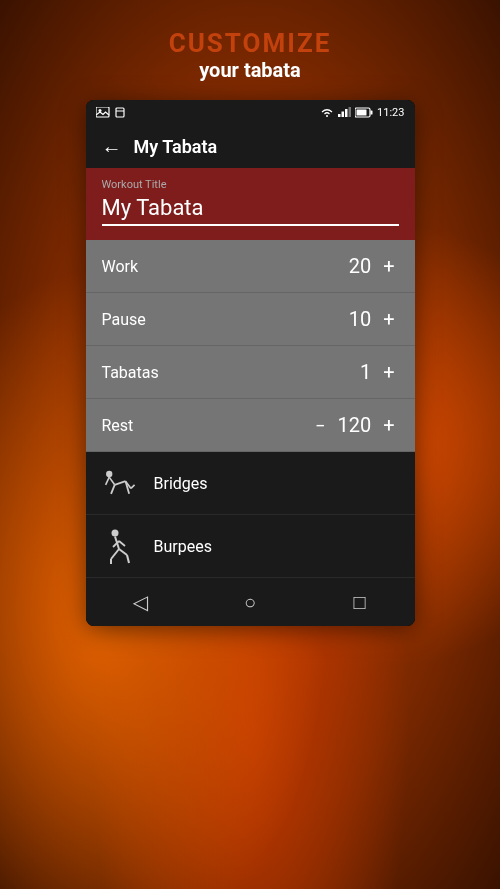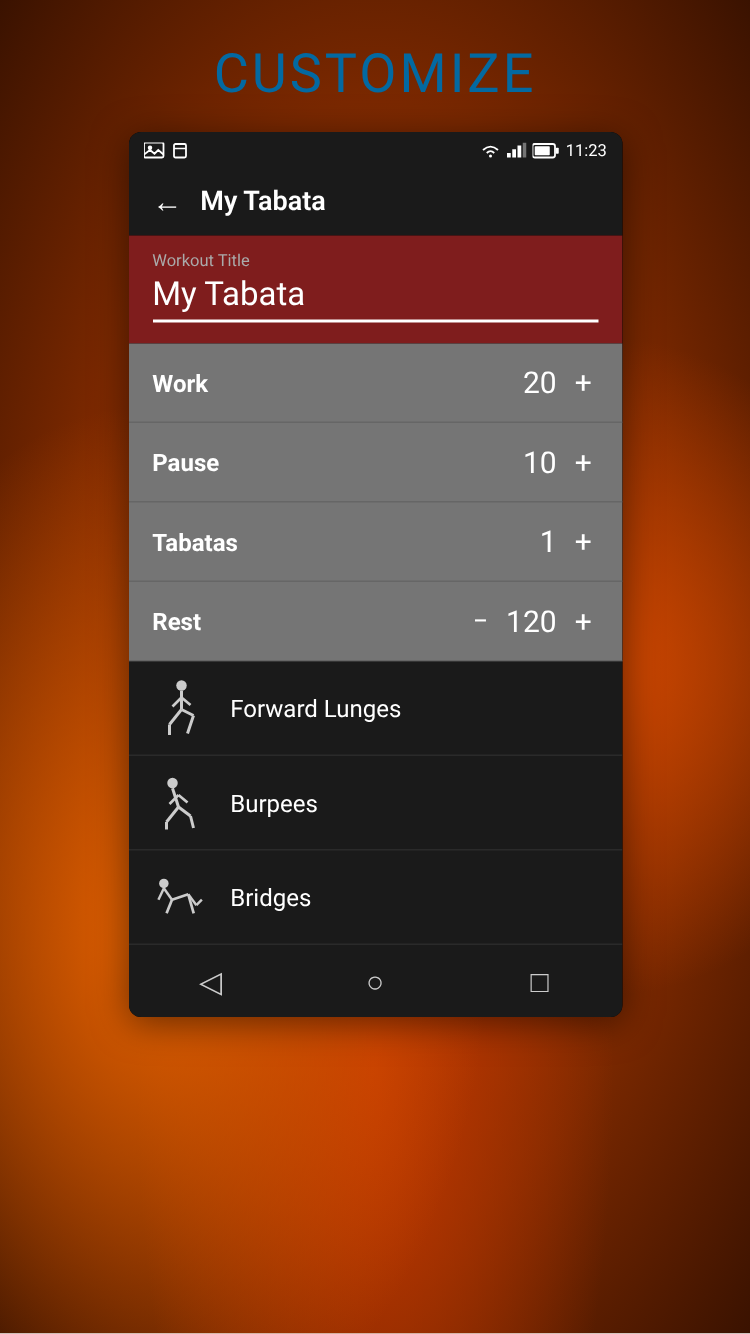--- a/index.html
+++ b/index.html
@@ -29,23 +29,23 @@
     }
 
     
     .header-text {
       position: relative;
       z-index: 1;
       text-align: center;
       padding: 28px 0 18px;
     }
     .header-customize {
-      font-size: 36px;
-      font-weight: 400;
-      color: #0369a1;
+      font-size: 26px;
+      font-weight: 700;
+      color: #c2410c;
       letter-spacing: 2px;
       text-transform: uppercase;
     }
     .header-subtitle {
       font-size: 20px;
       font-weight: 700;
       color: #fff;
     }
 
     
@@ -133,21 +133,21 @@
     .setting-row {
       display: flex;
       align-items: center;
       justify-content: space-between;
       padding: 14px 16px;
       border-bottom: 1px solid #666;
     }
     .setting-label {
       color: #fff;
       font-size: 16px;
-      font-weight: 700;
+      font-weight: 400;
     }
     .setting-controls {
       display: flex;
       align-items: center;
       gap: 8px;
       color: #fff;
       font-size: 16px;
     }
     .setting-value {
       min-width: 30px;
@@ -215,20 +215,21 @@
       height: 32px;
     }
   </style>
 </head>
 <body>
 
 <div class="bg"></div>
 
 <div class="header-text">
   <div class="header-customize">CUSTOMIZE</div>
+  <div class="header-subtitle">your tabata</div>
 </div>
 
 <div class="phone">
 
   <div class="status-bar">
     <div class="status-left">
 
       <svg width="14" height="11" viewBox="0 0 14 11">
         <rect x="0" y="0" width="13" height="10" rx="1" fill="none" stroke="#fff" stroke-width="1.2"></rect>
         <circle cx="4" cy="3.5" r="1.5" fill="#fff"></circle>
@@ -307,71 +308,55 @@
       <div class="setting-controls">
         <span class="ctrl-minus">−</span>
         <span class="setting-value">120</span>
         <span class="ctrl-btn">+</span>
       </div>
     </div>
   </div>
 
   <div class="exercise-section">
 
+
     <div class="exercise-row">
       <div class="exercise-icon">
-        <svg width="32" height="38" viewBox="0 0 32 38">
-
-          <circle cx="16" cy="4" r="3.5" fill="#ccc"></circle>
-          <line x1="16" y1="7.5" x2="16" y2="20" stroke="#ccc" stroke-width="2"></line>
-          <line x1="16" y1="12" x2="10" y2="18" stroke="#ccc" stroke-width="1.8"></line>
-          <line x1="16" y1="12" x2="22" y2="17" stroke="#ccc" stroke-width="1.8"></line>
-          <line x1="16" y1="20" x2="8" y2="30" stroke="#ccc" stroke-width="2"></line>
-          <line x1="8" y1="30" x2="8" y2="37" stroke="#ccc" stroke-width="2"></line>
-          <line x1="16" y1="20" x2="24" y2="24" stroke="#ccc" stroke-width="2"></line>
-          <line x1="24" y1="24" x2="20" y2="36" stroke="#ccc" stroke-width="2"></line>
+        <svg width="42" height="32" viewBox="0 0 42 32">
+
+          <circle cx="8" cy="6" r="3.5" fill="#ccc"></circle>
+          <line x1="8" y1="9.5" x2="14" y2="18" stroke="#ccc" stroke-width="1.8"></line>
+          <line x1="14" y1="18" x2="26" y2="14" stroke="#ccc" stroke-width="2"></line>
+          <line x1="26" y1="14" x2="32" y2="22" stroke="#ccc" stroke-width="1.8"></line>
+          <line x1="14" y1="18" x2="10" y2="28" stroke="#ccc" stroke-width="2"></line>
+          <line x1="26" y1="14" x2="30" y2="28" stroke="#ccc" stroke-width="2"></line>
+          <line x1="8" y1="9.5" x2="4" y2="18" stroke="#ccc" stroke-width="1.8"></line>
+          <line x1="32" y1="22" x2="36" y2="18" stroke="#ccc" stroke-width="1.8"></line>
         </svg>
       </div>
-      <span class="exercise-name">Forward Lunges</span>
+      <span class="exercise-name">Bridges</span>
     </div>
 
     <div class="exercise-row">
       <div class="exercise-icon">
         <svg width="32" height="38" viewBox="0 0 32 38">
 
           <circle cx="10" cy="6" r="3.5" fill="#ccc"></circle>
           <line x1="10" y1="9.5" x2="14" y2="22" stroke="#ccc" stroke-width="2"></line>
           <line x1="14" y1="22" x2="6" y2="32" stroke="#ccc" stroke-width="2"></line>
           <line x1="14" y1="22" x2="22" y2="28" stroke="#ccc" stroke-width="2"></line>
           <line x1="14" y1="14" x2="8" y2="20" stroke="#ccc" stroke-width="1.8"></line>
           <line x1="14" y1="14" x2="20" y2="19" stroke="#ccc" stroke-width="1.8"></line>
           <line x1="6" y1="32" x2="6" y2="37" stroke="#ccc" stroke-width="2"></line>
           <line x1="22" y1="28" x2="24" y2="36" stroke="#ccc" stroke-width="2"></line>
         </svg>
       </div>
       <span class="exercise-name">Burpees</span>
     </div>
 
-    <div class="exercise-row">
-      <div class="exercise-icon">
-        <svg width="42" height="32" viewBox="0 0 42 32">
-
-          <circle cx="8" cy="6" r="3.5" fill="#ccc"></circle>
-          <line x1="8" y1="9.5" x2="14" y2="18" stroke="#ccc" stroke-width="1.8"></line>
-          <line x1="14" y1="18" x2="26" y2="14" stroke="#ccc" stroke-width="2"></line>
-          <line x1="26" y1="14" x2="32" y2="22" stroke="#ccc" stroke-width="1.8"></line>
-          <line x1="14" y1="18" x2="10" y2="28" stroke="#ccc" stroke-width="2"></line>
-          <line x1="26" y1="14" x2="30" y2="28" stroke="#ccc" stroke-width="2"></line>
-          <line x1="8" y1="9.5" x2="4" y2="18" stroke="#ccc" stroke-width="1.8"></line>
-          <line x1="32" y1="22" x2="36" y2="18" stroke="#ccc" stroke-width="1.8"></line>
-        </svg>
-      </div>
-      <span class="exercise-name">Bridges</span>
-    </div>
-
   </div>
 
   <div class="bottom-nav">
     <span class="nav-btn">◁</span>
     <span class="nav-btn">○</span>
     <span class="nav-btn">□</span>
   </div>
 
 </div>
 

